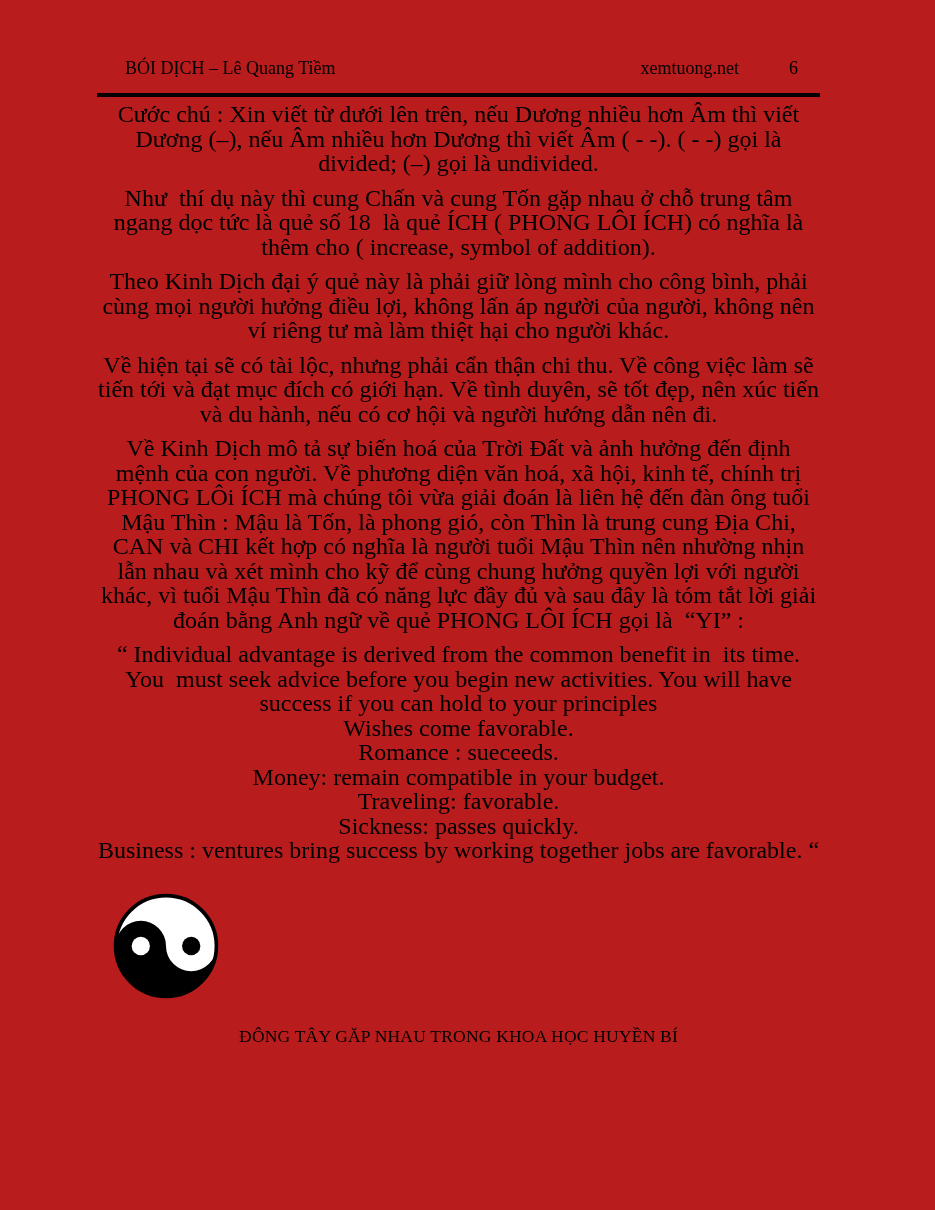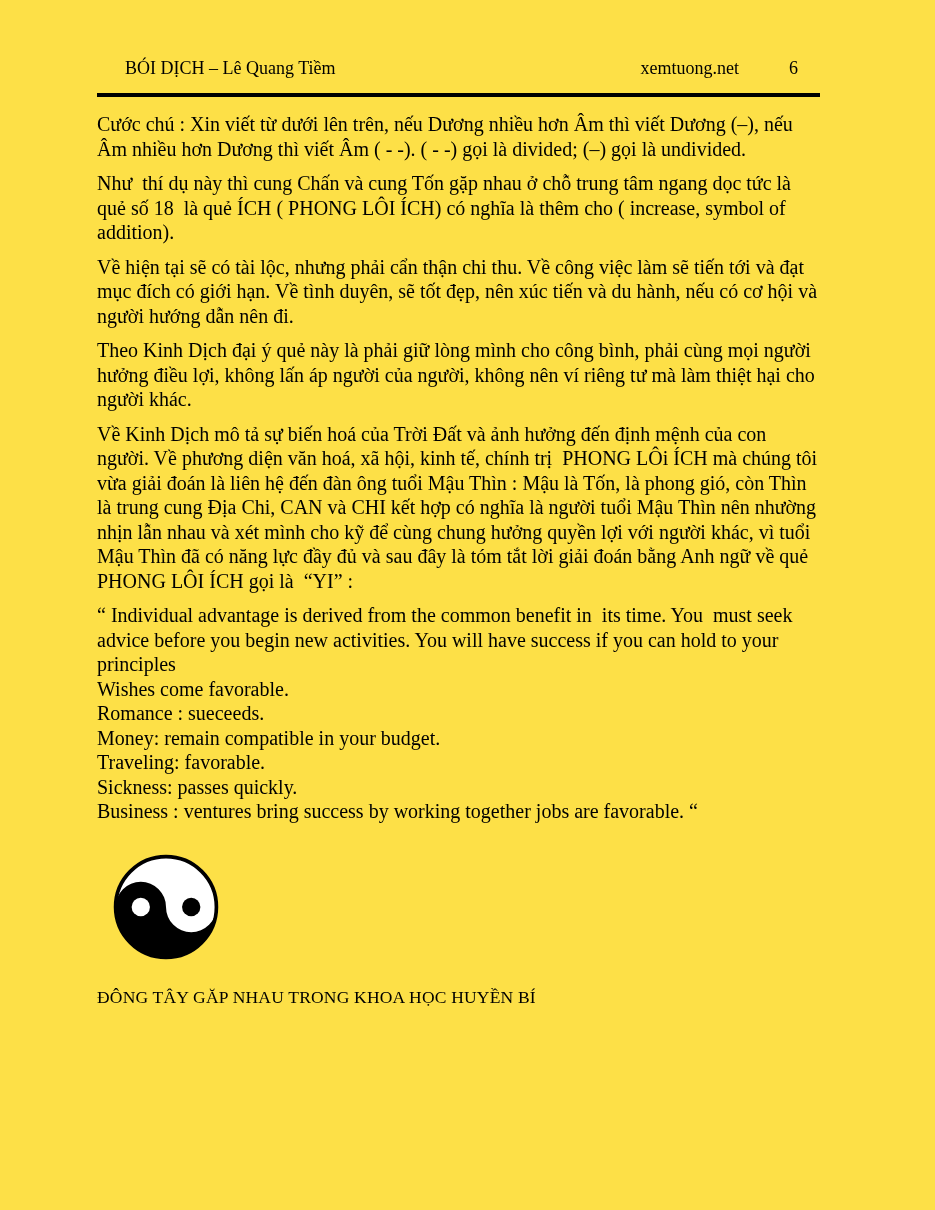--- a/index.html
+++ b/index.html
@@ -1,23 +1,24 @@
 <!DOCTYPE html>
 <html><head>
 <meta charset="utf-8">
 <style>
   html, body { margin: 0; padding: 0; background: #ffffff; }
   .page {
     position: relative;
     width: 935px;
     height: 1210px;
-    background: #fde047;
+    background: #b91c1c;
     color: #000000;
     font-family: "Liberation Serif", "DejaVu Serif", serif;
     overflow: hidden;
+    text-align: center;
   }
   .content {
     position: absolute;
     left: 97px;
     top: 0;
     width: 723px;
   }
   .header {
     display: flex;
     justify-content: space-between;
@@ -30,22 +31,22 @@
     display: flex;
     gap: 50px;
     padding-right: 22px;
   }
   .header-rule {
     margin-top: 14px;
     height: 4px;
     background: #000000;
   }
   .doc-body {
-    margin-top: 15px;
-    font-size: 20px;
+    margin-top: 5px;
+    font-size: 24px;
     line-height: 24.5px;
   }
   .doc-body p {
     margin: 0 0 10px 0;
     white-space: pre-wrap;
   }
   .yinyang-wrap {
     margin-top: 27px;
     margin-left: 14px;
     width: 110px;
@@ -70,22 +71,22 @@
         <span>xemtuong.net</span>
         <span>6</span>
       </span>
     </div>
 
     <div class="header-rule"></div>
 
     <div class="doc-body" id="doc-body">
         <p>Cước chú : Xin viết từ dưới lên trên, nếu Dương nhiều hơn Âm thì viết Dương (–), nếu Âm nhiều hơn Dương thì viết Âm ( - -). ( - -) gọi là divided; (–) gọi là undivided.</p>
         <p>Như  thí dụ này thì cung Chấn và cung Tốn gặp nhau ở chỗ trung tâm ngang dọc tức là quẻ số 18  là quẻ ÍCH ( PHONG LÔI ÍCH) có nghĩa là thêm cho ( increase, symbol of addition).</p>
+        <p>Theo Kinh Dịch đại ý quẻ này là phải giữ lòng mình cho công bình, phải cùng mọi người hưởng điều lợi, không lấn áp người của người, không nên ví riêng tư mà làm thiệt hại cho người khác.</p>
         <p>Về hiện tại sẽ có tài lộc, nhưng phải cẩn thận chi thu. Về công việc làm sẽ tiến tới và đạt mục đích có giới hạn. Về tình duyên, sẽ tốt đẹp, nên xúc tiến và du hành, nếu có cơ hội và người hướng dẫn nên đi.</p>
-        <p>Theo Kinh Dịch đại ý quẻ này là phải giữ lòng mình cho công bình, phải cùng mọi người hưởng điều lợi, không lấn áp người của người, không nên ví riêng tư mà làm thiệt hại cho người khác.</p>
         <p>Về Kinh Dịch mô tả sự biến hoá của Trời Đất và ảnh hưởng đến định mệnh của con người. Về phương diện văn hoá, xã hội, kinh tế, chính trị  PHONG LÔi ÍCH mà chúng tôi vừa giải đoán là liên hệ đến đàn ông tuổi Mậu Thìn : Mậu là Tốn, là phong gió, còn Thìn là trung cung Địa Chi, CAN và CHI kết hợp có nghĩa là người tuổi Mậu Thìn nên nhường nhịn lẫn nhau và xét mình cho kỹ để cùng chung hưởng quyền lợi với người khác, vì tuổi Mậu Thìn đã có năng lực đầy đủ và sau đây là tóm tắt lời giải đoán bằng Anh ngữ về quẻ PHONG LÔI ÍCH gọi là  “YI” :</p>
         <p>“ Individual advantage is derived from the common benefit in  its time. You  must seek advice before you begin new activities. You will have success if you can hold to your principles<br>Wishes come favorable.<br>Romance : sueceeds.<br>Money: remain compatible in your budget.<br>Traveling: favorable.<br>Sickness: passes quickly.<br>Business : ventures bring success by working together jobs are favorable. “</p>
       </div>
 
     <div class="yinyang-wrap">
       <svg width="110" height="112" viewBox="0 0 120 120" aria-hidden="true">
 
         <circle cx="60" cy="60" r="55" fill="#ffffff" stroke="#000000" stroke-width="4"></circle>
 
         <path d="M 5 60 A 55 55 0 0 0 115 60 A 27.5 27.5 0 0 1 60 60 A 27.5 27.5 0 0 0 5 60 Z" fill="#000000"></path>

